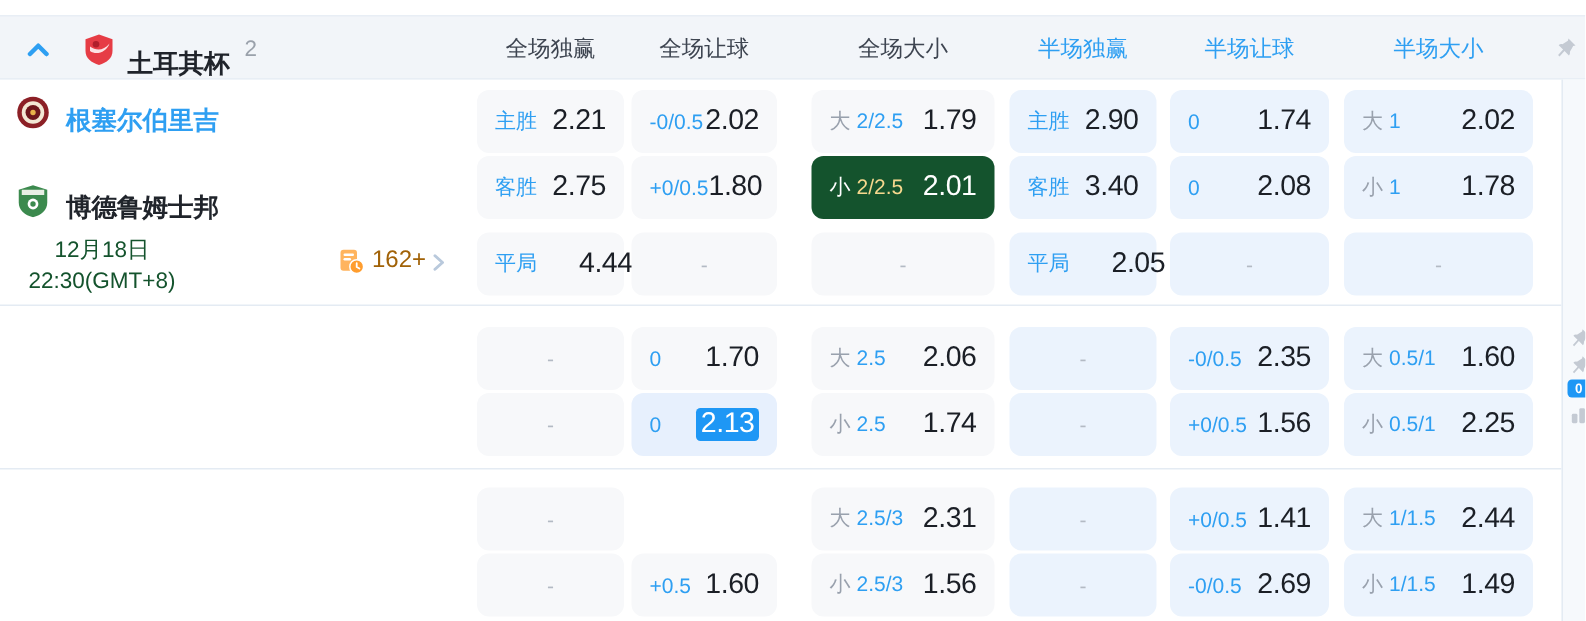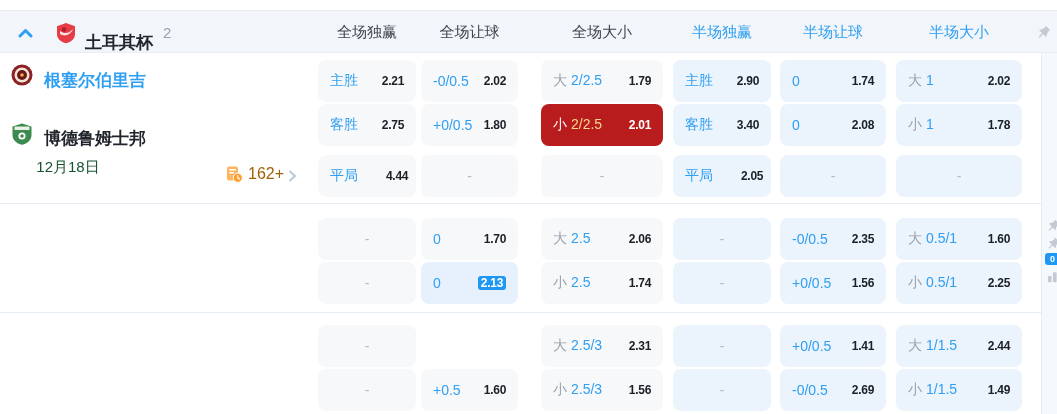--- a/index.html
+++ b/index.html
@@ -27,23 +27,23 @@
 
   
   .cell{position:absolute;height:42px;border-radius:8px;box-sizing:border-box;
         display:flex;align-items:center;justify-content:space-between;
         padding:0 12px;cursor:pointer;}
   .ft{background:#f7f8fa;} .ht{background:#ebf3fd;}
   .cell.empty{justify-content:center;cursor:default;}
   .lbl{font-size:14px;color:#2e9ff2;white-space:nowrap;}
   .lbl i{font-style:normal;}
   .lbl .pre{color:#99a1ad;margin-right:4px;}
-  .val{font-size:12px;font-weight:700;color:#1b1f26;letter-spacing:-0.3px;}
+  .val{font-size:19px;font-weight:400;color:#1b1f26;letter-spacing:-0.3px;}
   .dash{color:#b3bac4;font-size:14px;}
-  .sel{background:#b91c1c;}
+  .sel{background:#14532d;}
   .sel .lbl,.sel .val{color:#fff;}
   .sel .lbl .pre{color:#fff;}
   .sel .lbl .part{color:#f6d88e;}
   .flash{background:#e7f0fd;}
   .val.hl{background:#1e97f5;color:#fff;padding:0 3px;border-radius:3px;}
 
   
   .team-badge{position:absolute;left:11px;width:22px;height:22px;}
   .b1{top:64px;} .b2{top:123px;}
   .team-name{position:absolute;left:44px;font-size:17px;font-weight:700;white-space:nowrap;}
@@ -116,20 +116,21 @@
       <path d="M11 0.5 L20.5 3.5 V12 C20.5 17 16.5 20.5 11 21.8 C5.5 20.5 1.5 17 1.5 12 V3.5 Z" fill="#3c8a4e"></path>
       <rect x="3.5" y="3.5" width="15" height="3.5" fill="#e8efe4"></rect>
       <circle cx="11" cy="13" r="3.6" fill="#fff"></circle>
       <circle cx="11" cy="13" r="1.8" fill="#3c8a4e"></circle>
     </svg>
   </span>
   <span class="team-name t2">博德鲁姆士邦</span>
 
   <div class="date">
     <div>12月18日</div>
+    <div>22:30(GMT+8)</div>
   </div>
 
   <div class="more">
     <span class="more-ic">
       <svg width="17" height="17" viewBox="0 0 17 17">
         <rect x="1" y="0.5" width="11" height="14" rx="2" fill="#ffb45e"></rect>
         <rect x="3" y="3" width="7" height="1.6" rx="0.8" fill="#fff"></rect>
         <rect x="3" y="6" width="5" height="1.6" rx="0.8" fill="#fff"></rect>
         <circle cx="11.8" cy="11.8" r="4.6" fill="#ff9d2e" stroke="#fff" stroke-width="1"></circle>
         <path d="M11.8 9.5 V12 l1.8 1" stroke="#fff" stroke-width="1.2" fill="none" stroke-linecap="round"></path>

